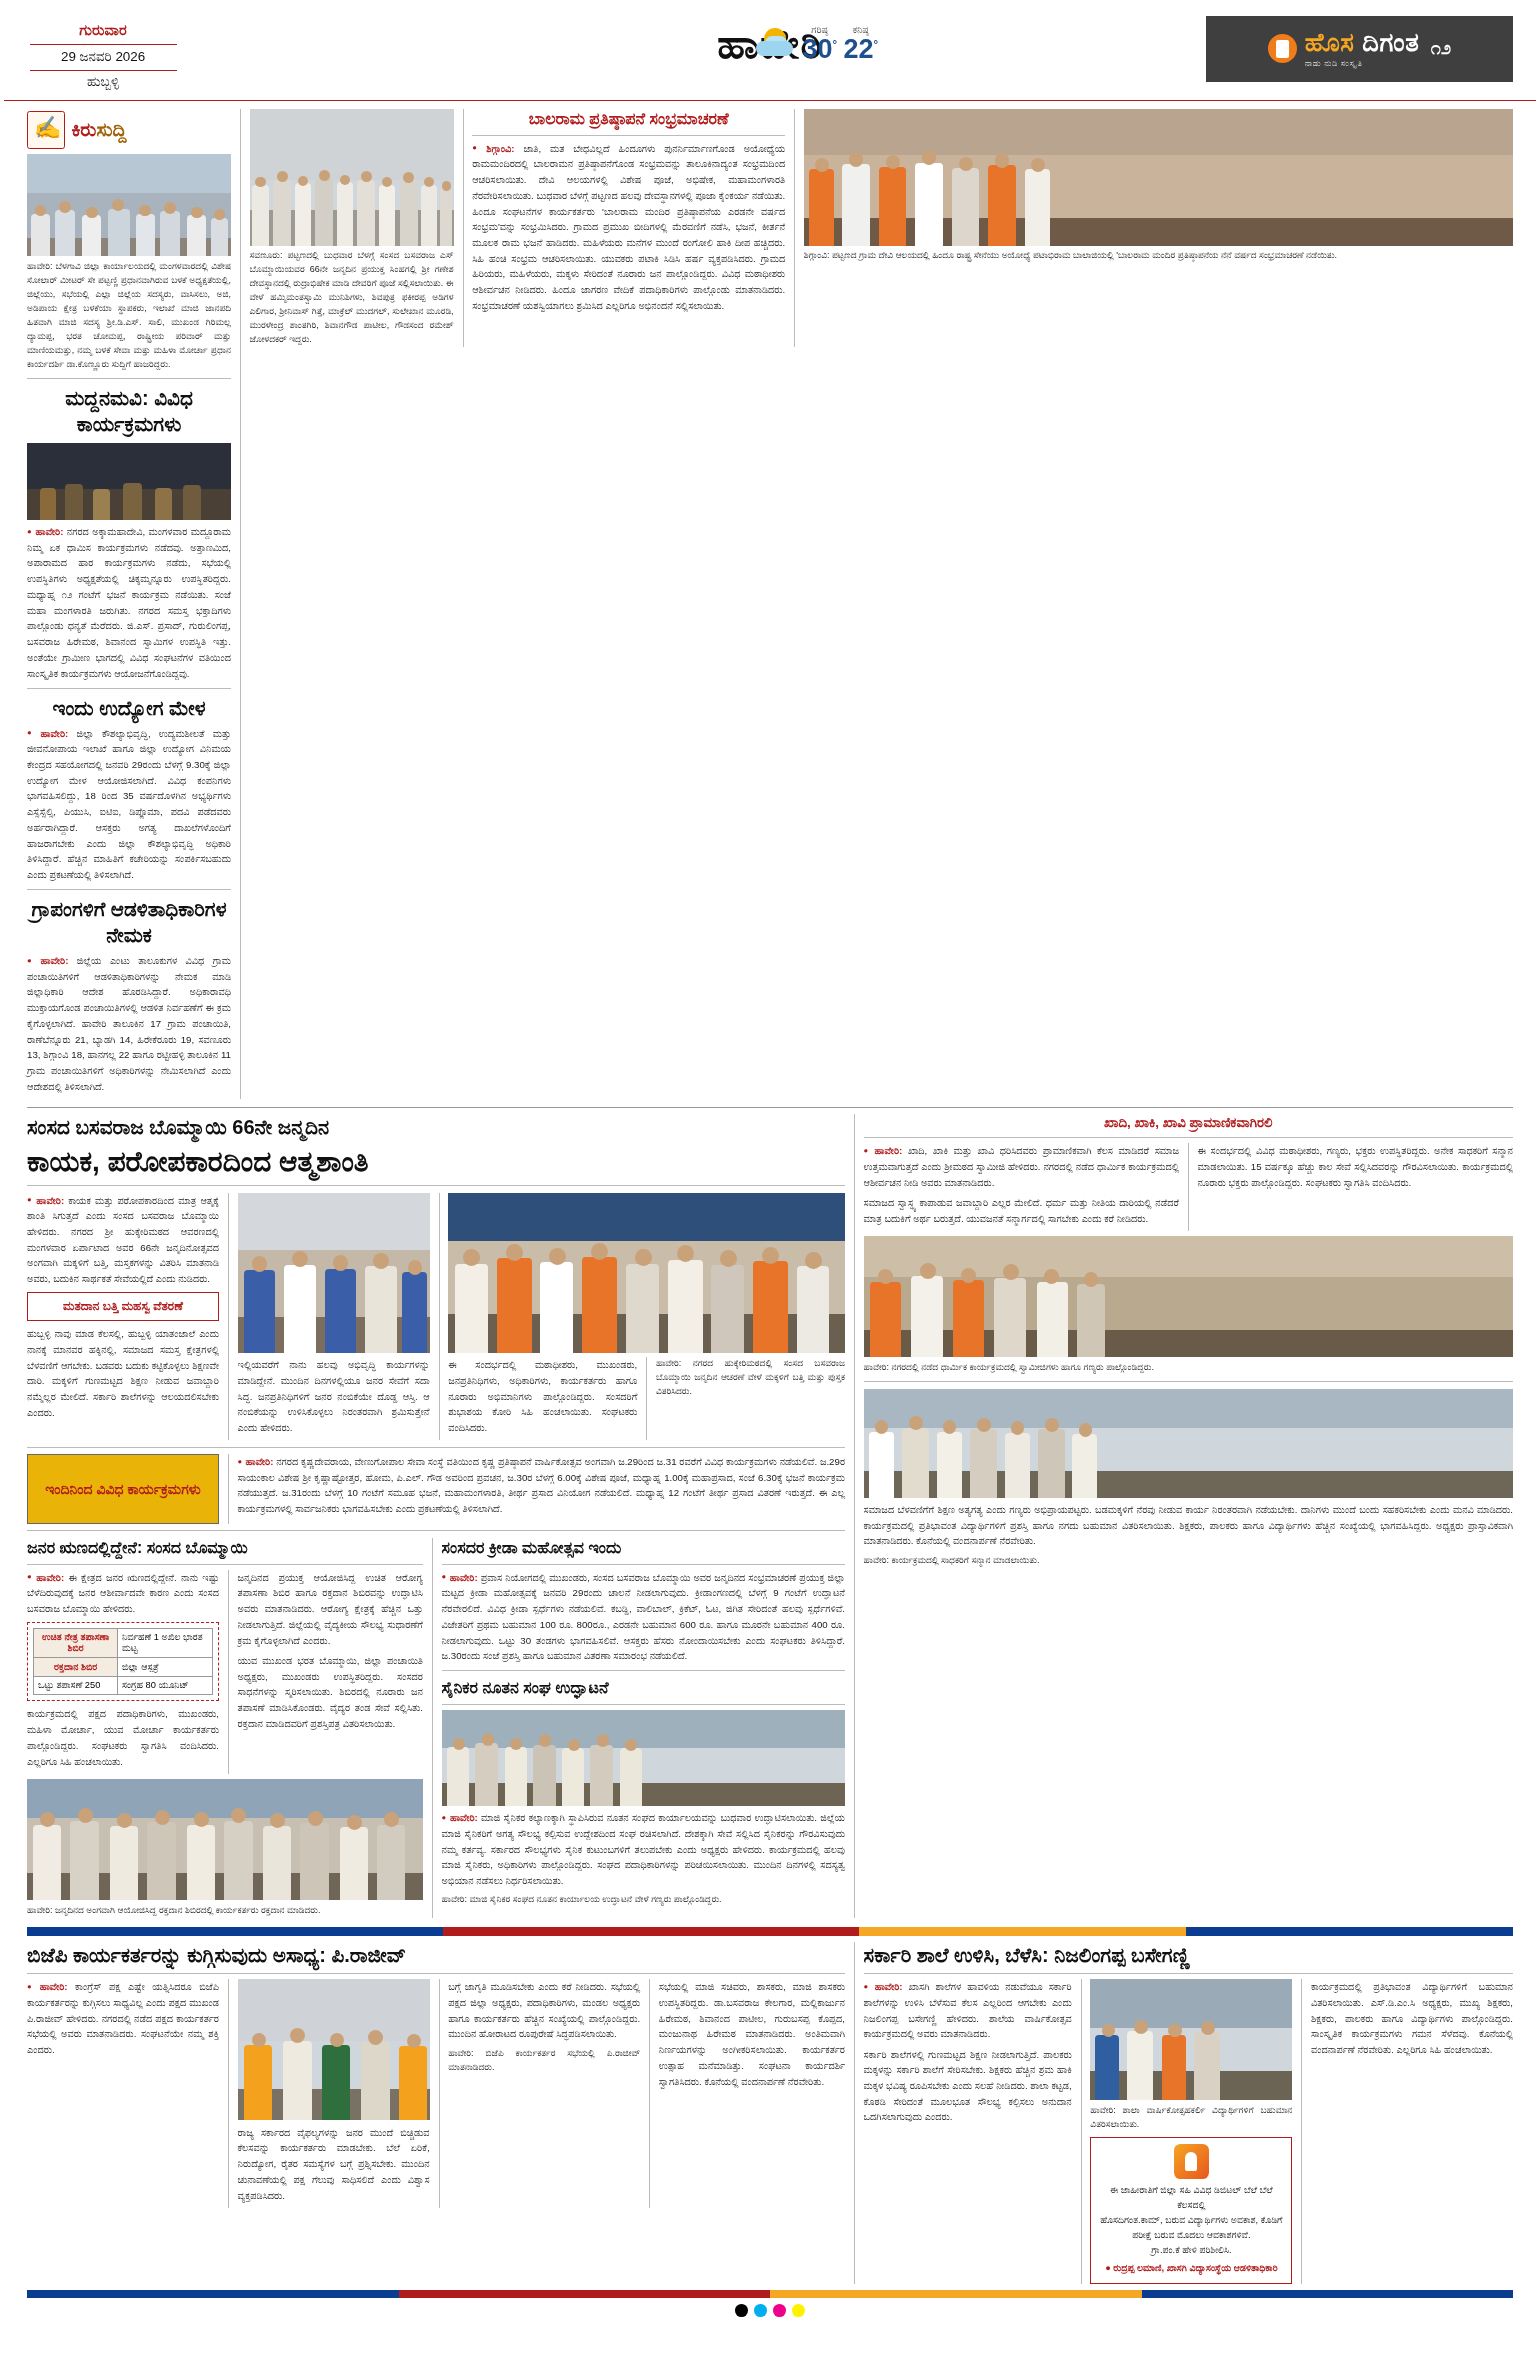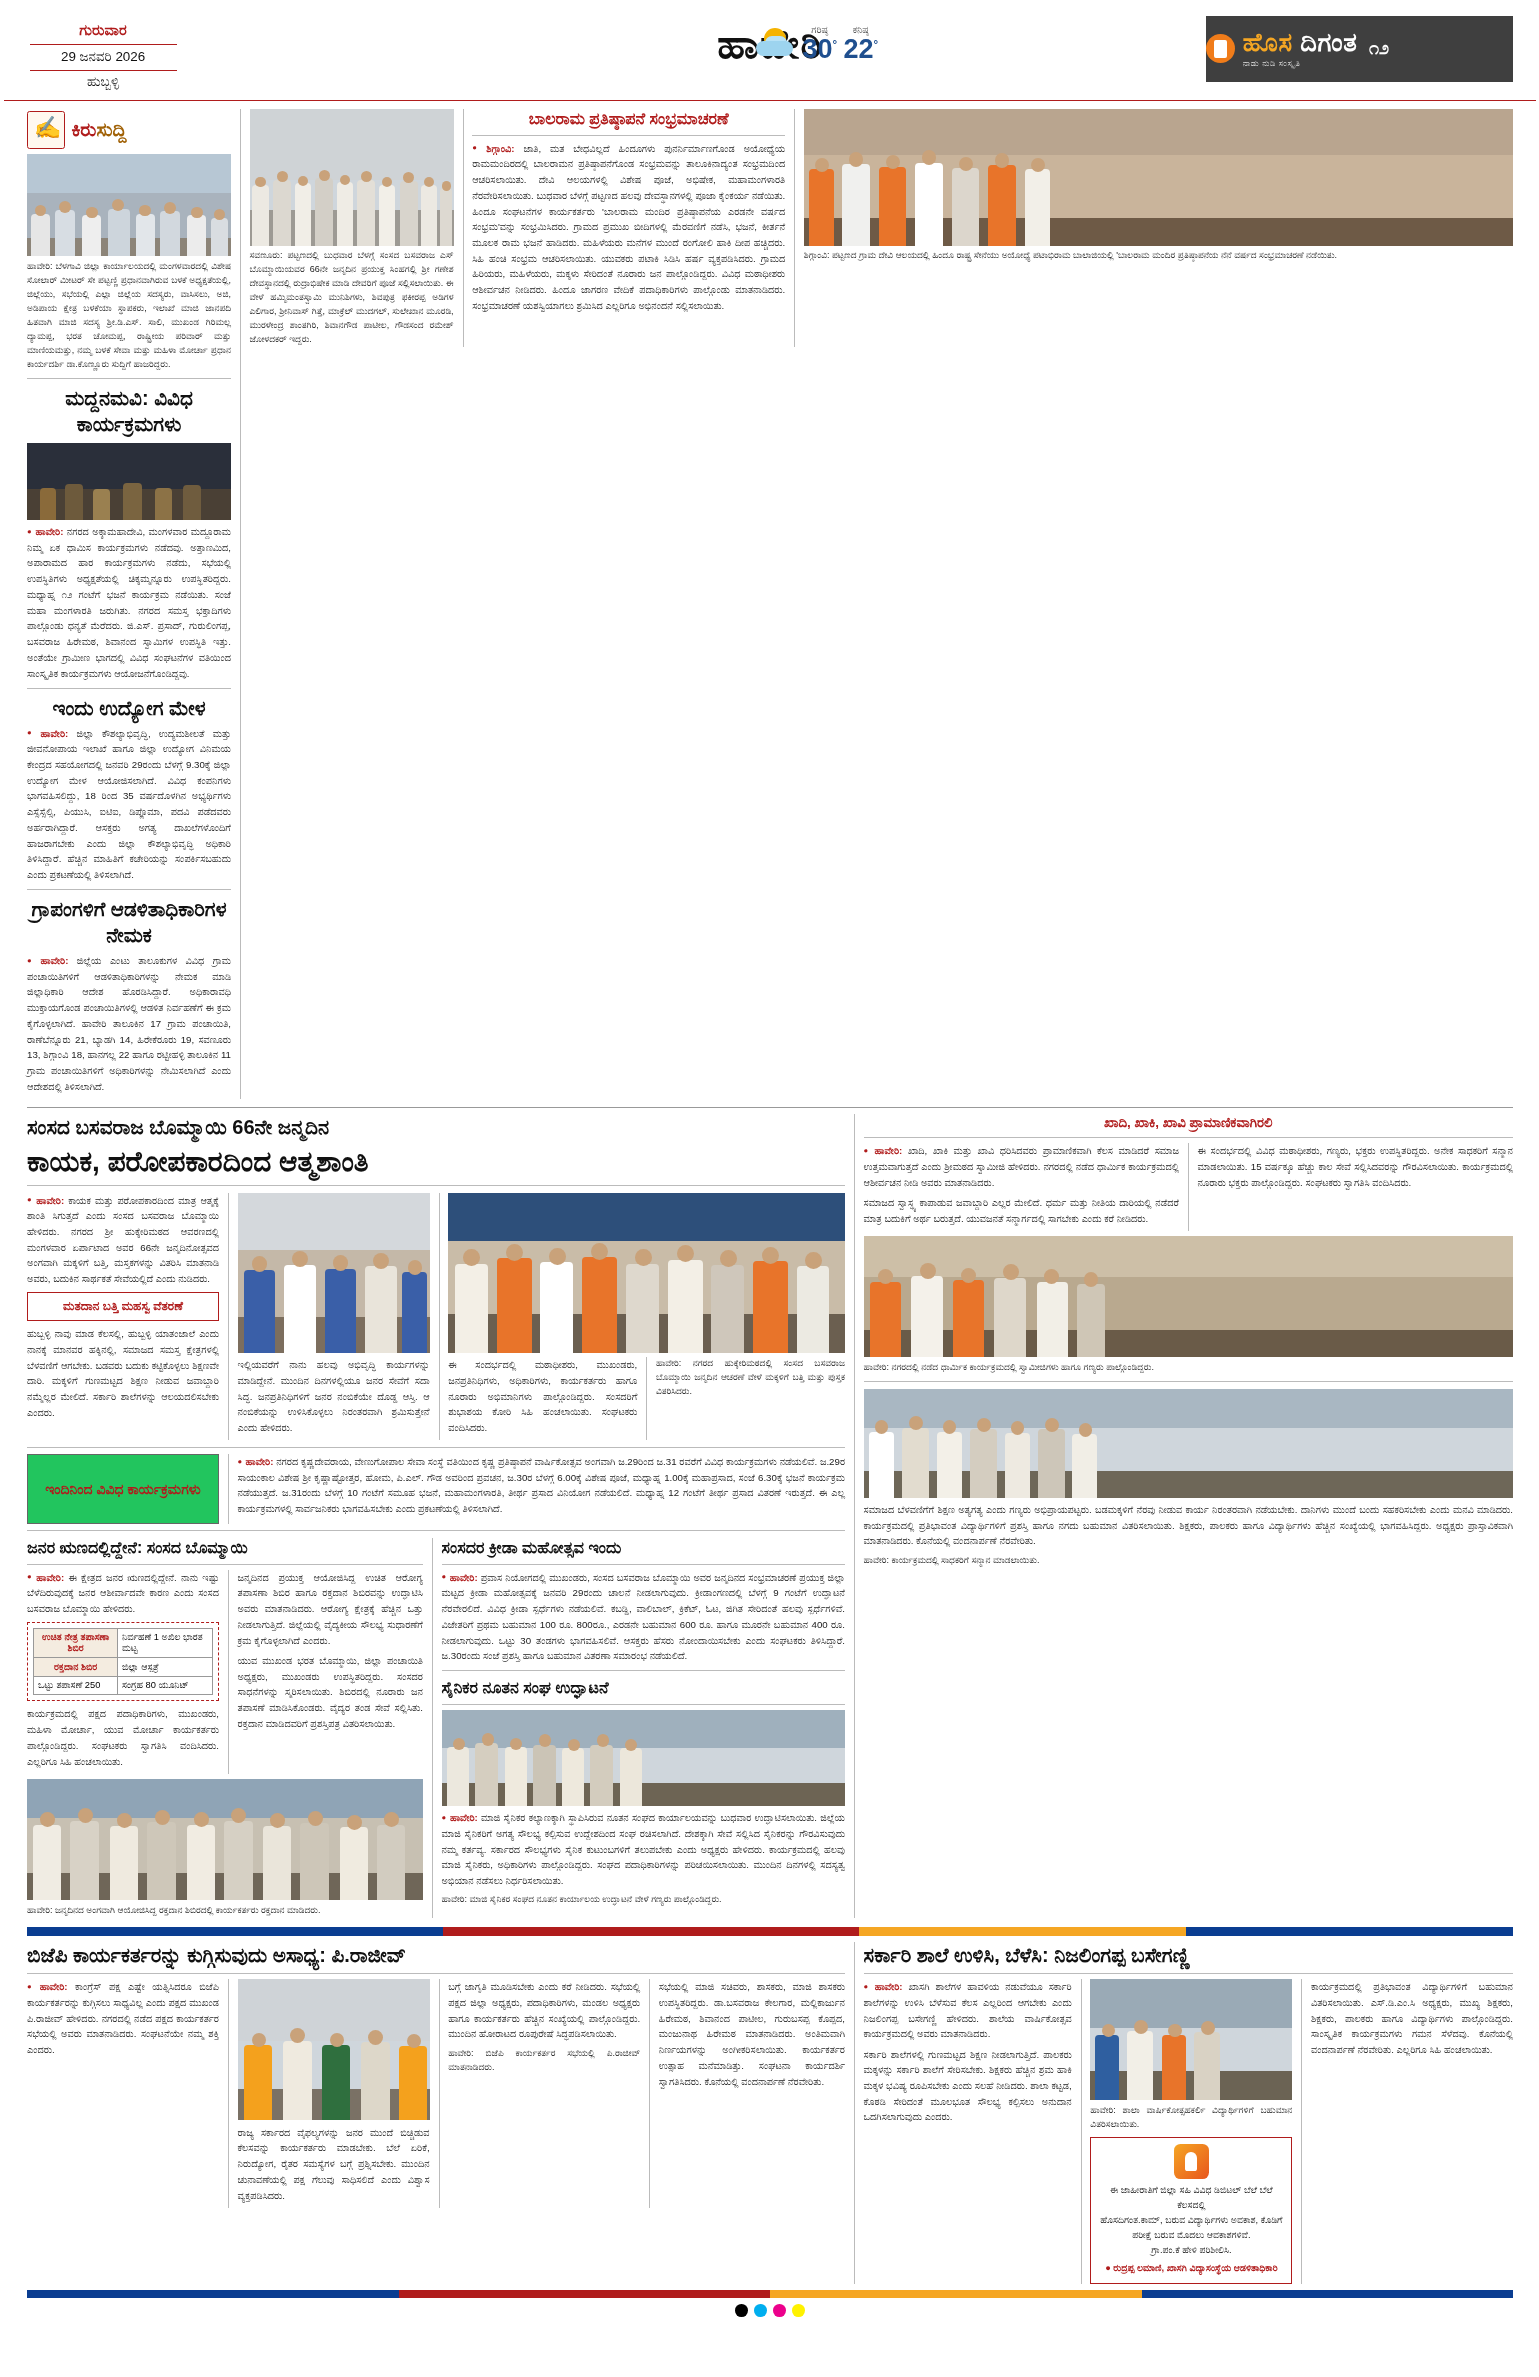--- a/index.html
+++ b/index.html
@@ -24,21 +24,21 @@
   .sun { width:41px; height:41px; position:relative; }
   .sun .disc { position:absolute; left:9px; top:5.1px; width:22px; height:22px; border-radius:50%; background:#f5b301; }
   .sun .cloud { position:absolute; left:1.3px; top:18px; width:37px; height:15.3px; background:#9dd4ef; border-radius:9px; }
   .sun .cloud2 { position:absolute; left:10.2px; top:12.8px; width:22px; height:14px; background:#b8e2f6; border-radius:7.7px; }
   .temp { text-align:center; color:#1a4e8a; }
   .temp .lbl { font-size:9.6px; color:#444; }
   .temp .val { font-size:27px; font-weight:bold; color:#1f4f8f; line-height:1; }
   .temp .val sup { font-size:11.5px; }
   .mh-brand {
     position:absolute; right:23px; top:11.5px; width:307px; height:66px;
-    background:#3f3f3f; display:flex; align-items:center; 
+    background:#3f3f3f; display:flex; align-items:center; justify-content:center;
   }
   .mh-brand .inner { display:flex; align-items:center; gap:7.7px; }
   .brand-mark { width:29px; height:29px; border-radius:50%; background:#f07c1a; position:relative; }
   .brand-mark:after{content:"";position:absolute;left:8.3px;top:5.8px;width:12.8px;height:18px;background:#fff;border-radius:1.9px;}
   .brand-text { color:#fff; }
   .brand-text .b1 { font-size:25.6px; font-weight:bold; color:#f5a623; letter-spacing:0.6px; }
   .brand-text .b1 b { color:#fff; }
   .brand-text .b2 { font-size:8.3px; color:#ddd; letter-spacing:0.6px; }
   .brand-num { color:#fff; font-size:18px; font-weight:bold; margin-left:3.8px; }
 
@@ -64,21 +64,21 @@
   
   .kirusuddi { display:flex; align-items:center; gap:6.4px; padding:2.6px 0 5.1px 0; }
   .ks-icon { width:36px; height:36px; border:1.3px solid #b01c1c; border-radius:2.6px; position:relative; background:#fff8ef;}
   .ks-icon:after{content:"✍";position:absolute;left:6.4px;top:2.6px;font-size:22px;color:#b01c1c;}
   .ks-text { font-size:19px; font-weight:bold; color:#111; }
   .ks-text span { color:#b01c1c; }
 
   .blue-band { height:9px; background:linear-gradient(90deg,#0a3d91 0 28%, #b01c1c 28% 56%, #f5a623 56% 78%, #0a3d91 78% 100%); }
 
   .boxnote {
-    border:0.6px solid #666; background:#22c55e; padding:6.4px 7.7px; box-sizing:border-box;
+    border:0.6px solid #666; background:#eab308; padding:6.4px 7.7px; box-sizing:border-box;
   }
   .boxnote .bn-title { font-size:14px; font-weight:bold; color:#b01c1c; text-align:center; line-height:1.3; }
   .redbox {
     border:1.3px solid #b01c1c; background:#fff; padding:5.1px; text-align:center;
     font-size:12px; font-weight:bold; color:#b01c1c; line-height:1.4;
   }
   .dashbox { border:1.3px dashed #b01c1c; padding:5.1px; box-sizing:border-box; }
   .tbl { width:100%; border-collapse:collapse; font-size:9.3px; }
   .tbl td { border:0.6px solid #999; padding:3.2px 3.8px; vertical-align:top; }
   .tbl .th { background:#f4ece0; font-weight:bold; color:#b01c1c; text-align:center; }

